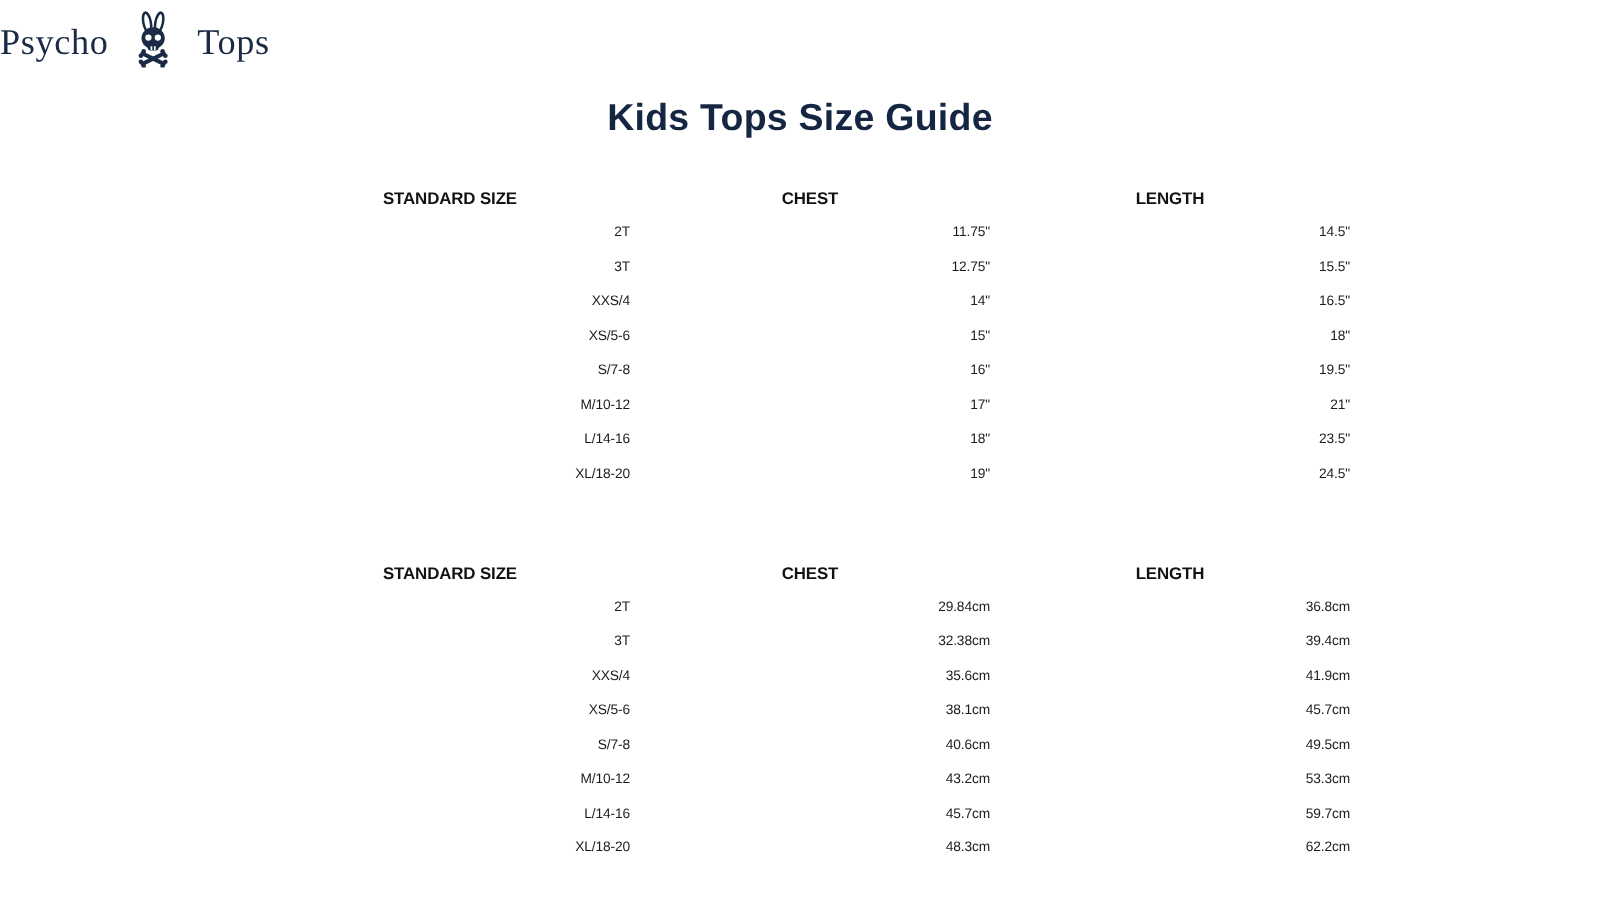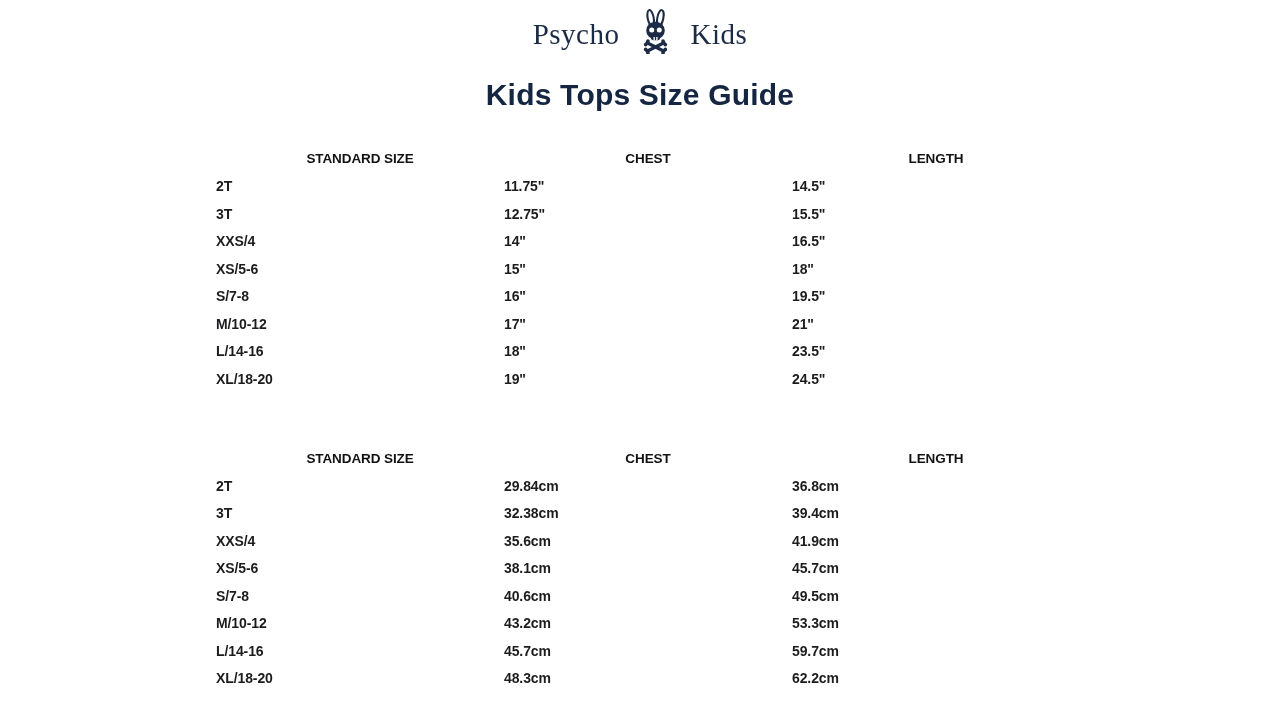--- a/index.html
+++ b/index.html
@@ -7,21 +7,20 @@
     margin: 0;
     padding: 0;
     background: #ffffff;
     width: 1280px;
     height: 720px;
     overflow: hidden;
     font-family: "Liberation Sans", sans-serif;
   }
   .brand-header {
     display: flex;
-    justify-content: center;
     align-items: center;
     gap: 20px;
     height: 62px;
   }
   .brand-word {
     font-family: "Liberation Serif", serif;
     font-size: 29px;
     font-weight: 500;
     color: #1b2b45;
     letter-spacing: 0.5px;
@@ -53,24 +52,24 @@
     text-align: center;
     vertical-align: middle;
     font-size: 13.5px;
     font-weight: 700;
     color: #121212;
     letter-spacing: -0.1px;
   }
   .size-table td {
     height: 27.5px;
     padding: 0;
-    text-align: left;
+    text-align: right;
     vertical-align: middle;
-    font-size: 14px;
-    font-weight: 700;
+    font-size: 11px;
+    font-weight: 400;
     color: #1c1c1e;
     letter-spacing: -0.1px;
   }
 </style>
 </head>
 <body>
 
 <header class="brand-header">
   <span class="brand-word">Psycho</span>
   <span>
@@ -93,21 +92,21 @@
       <circle cx="5.9" cy="37" r="1.9" fill="#1b2b45"></circle>
       <circle cx="8.2" cy="33.4" r="1.9" fill="#1b2b45"></circle>
       <circle cx="26.1" cy="37" r="1.9" fill="#1b2b45"></circle>
       <circle cx="23.8" cy="33.4" r="1.9" fill="#1b2b45"></circle>
       <circle cx="5.9" cy="42" r="1.9" fill="#1b2b45"></circle>
       <circle cx="8.2" cy="45.6" r="1.9" fill="#1b2b45"></circle>
       <circle cx="26.1" cy="42" r="1.9" fill="#1b2b45"></circle>
       <circle cx="23.8" cy="45.6" r="1.9" fill="#1b2b45"></circle>
     </svg>
   </span>
-  <span class="brand-word">Kids</span>
+  <span class="brand-word">Tops</span>
 </header>
 
 <h1 class="page-title">Kids Tops Size Guide</h1>
 
 <table class="size-table inches">
   <thead>
       <tr class="hdr">
         <th>STANDARD SIZE</th>
         <th>CHEST</th>
         <th>LENGTH</th>

